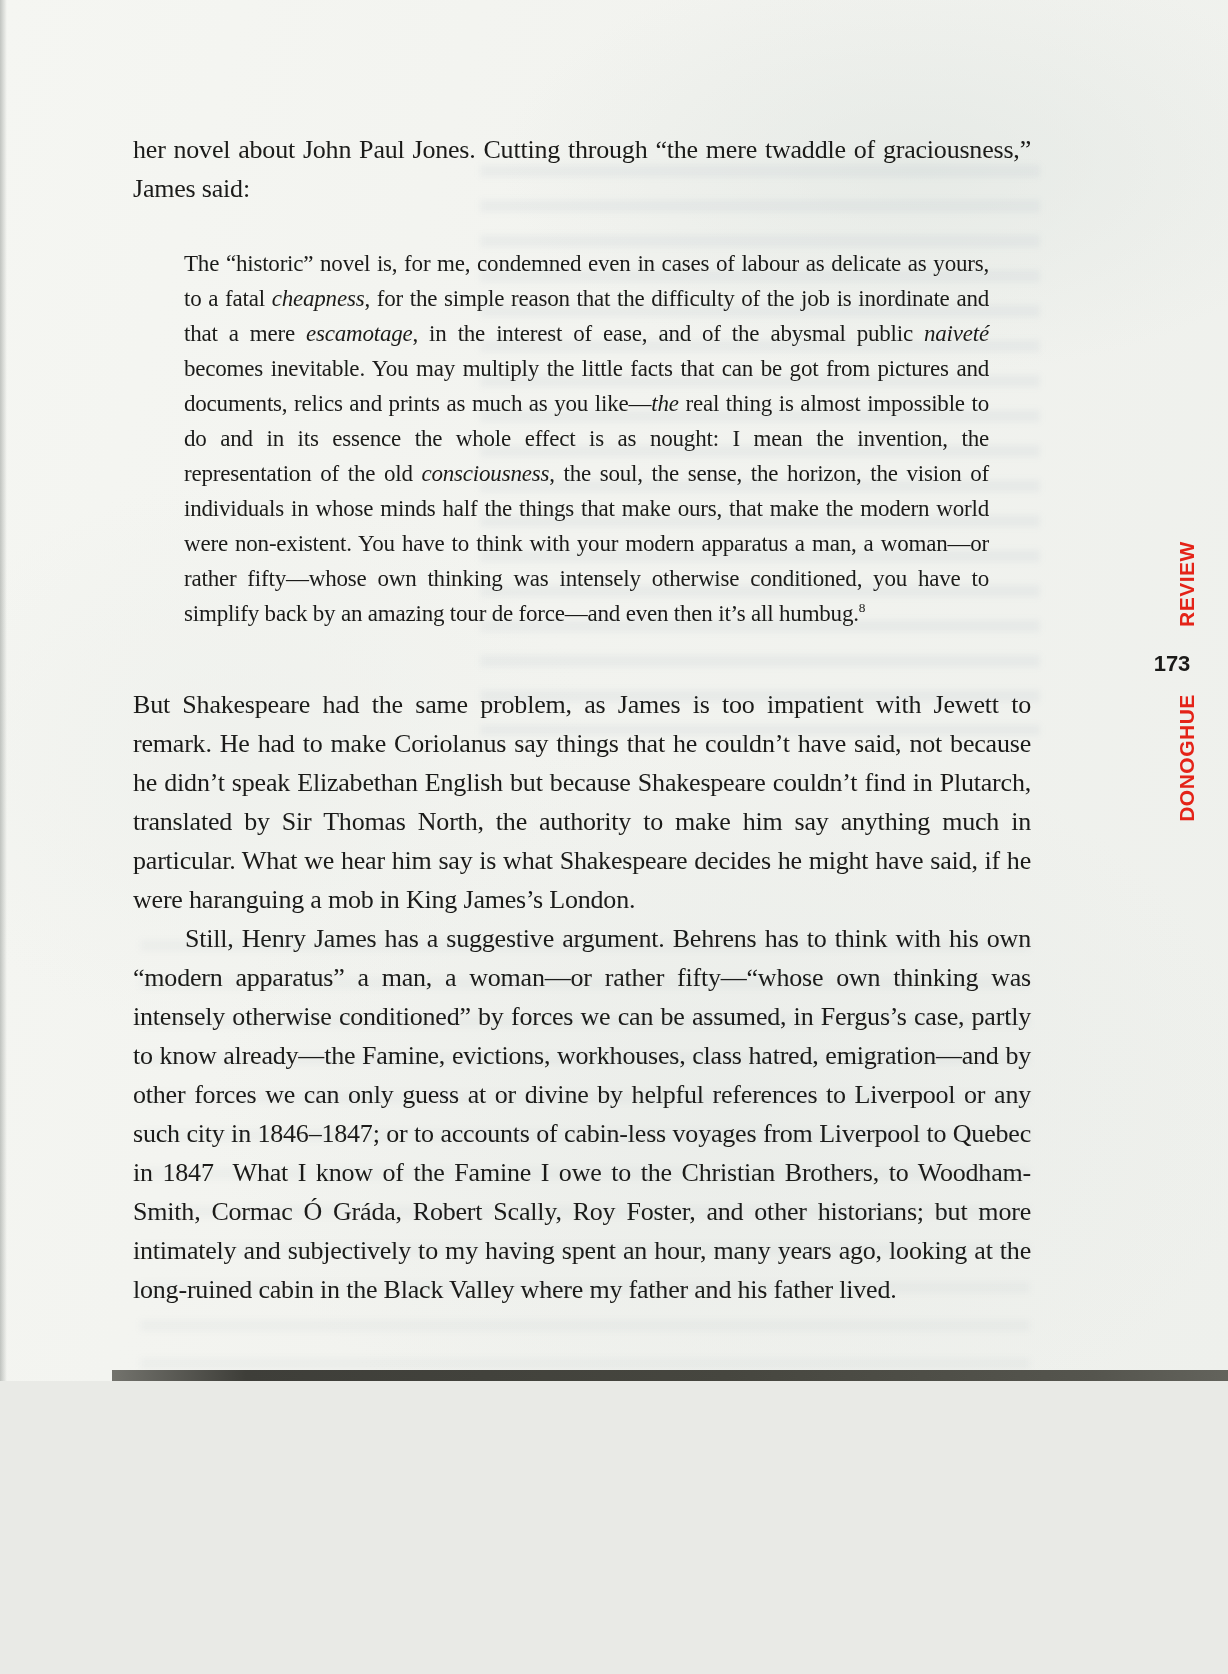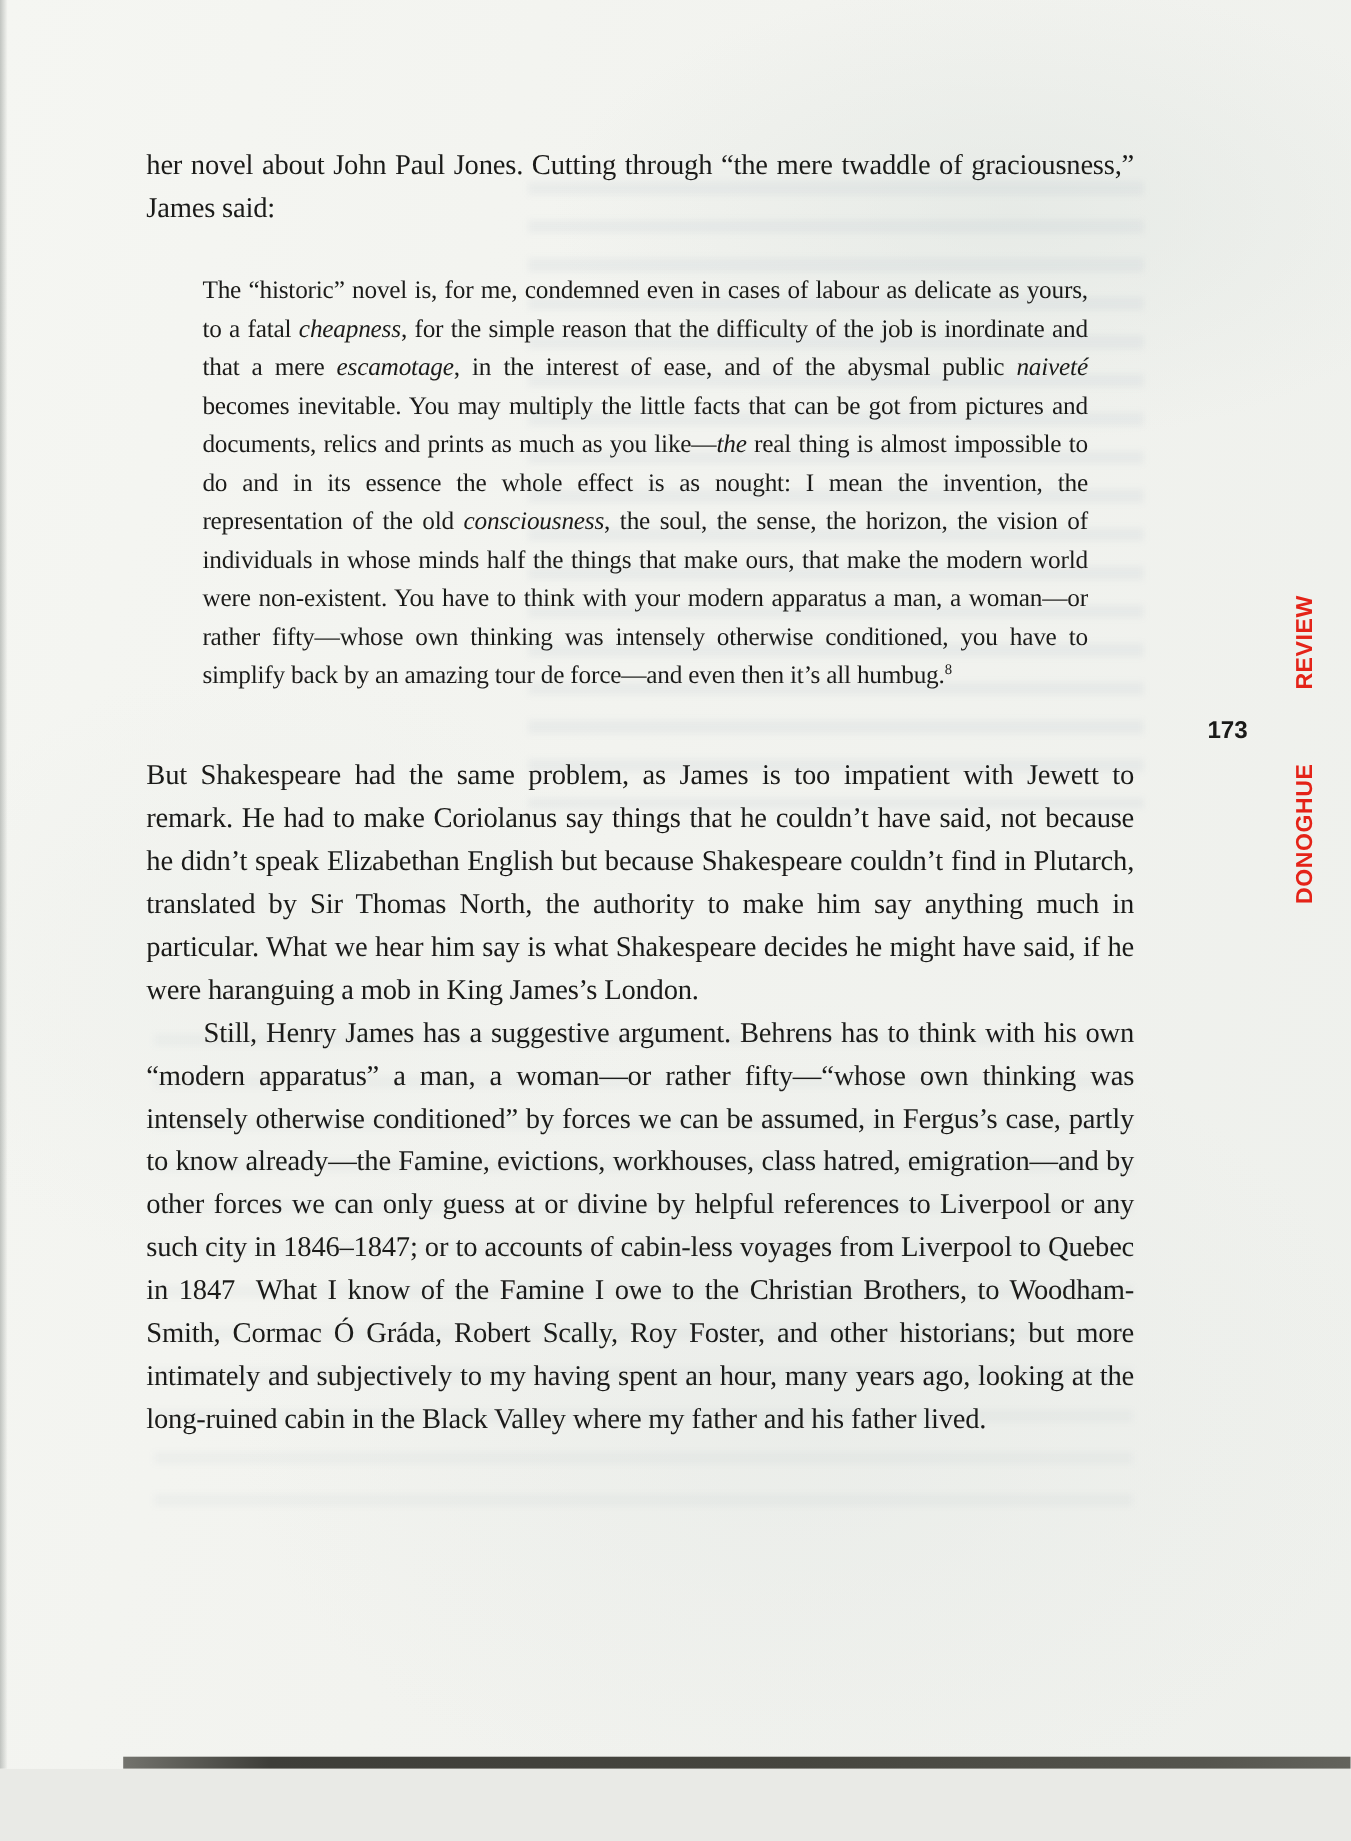--- a/index.html
+++ b/index.html
@@ -3,21 +3,21 @@
 <meta charset="utf-8">
 <style>
   html, body { margin: 0; padding: 0; }
   body {
     width: 1228px; height: 1674px;
     font-family: "Liberation Serif", serif;
     background: #e9eae6;
   }
   .page {
     position: relative;
-    width: 1228px; height: 1608px;
+    width: 1228px; height: 1381px;
     overflow: hidden;
     background-color: #f2f3ef;
     background-image:
       radial-gradient(ellipse 600px 300px at 75% 12%, rgba(222,228,224,0.55), rgba(222,228,224,0) 70%),
       radial-gradient(ellipse 500px 400px at 20% 55%, rgba(238,240,236,0.8), rgba(238,240,236,0) 70%),
       radial-gradient(ellipse 700px 500px at 60% 80%, rgba(227,231,228,0.45), rgba(227,231,228,0) 75%),
       linear-gradient(105deg, #f5f6f2 0%, #f2f3ef 45%, #eef0ec 100%);
     text-decoration: underline;
   }
   
@@ -75,21 +75,21 @@
   .vlabel {
     position: absolute;
     white-space: nowrap;
     font-family: "Liberation Sans", sans-serif;
     font-weight: bold;
     transform: translate(-50%, -50%) rotate(-90deg);
   }
   .review-label { left: 1187px; top: 584px; font-size: 21px; letter-spacing: 0.5px; }
   .author-label { left: 1187px; top: 758px; font-size: 21px; letter-spacing: 0.5px; }
   .page-number {
-    position: absolute; left: 1116px; top: 664px;
+    position: absolute; left: 1172px; top: 664px;
     transform: translate(-50%, -50%);
     font-family: "Liberation Sans", sans-serif;
     font-weight: bold; font-size: 22px;
     color: #1a1a18;
   }
 </style>
 </head>
 <body>
 
 <div class="page">

